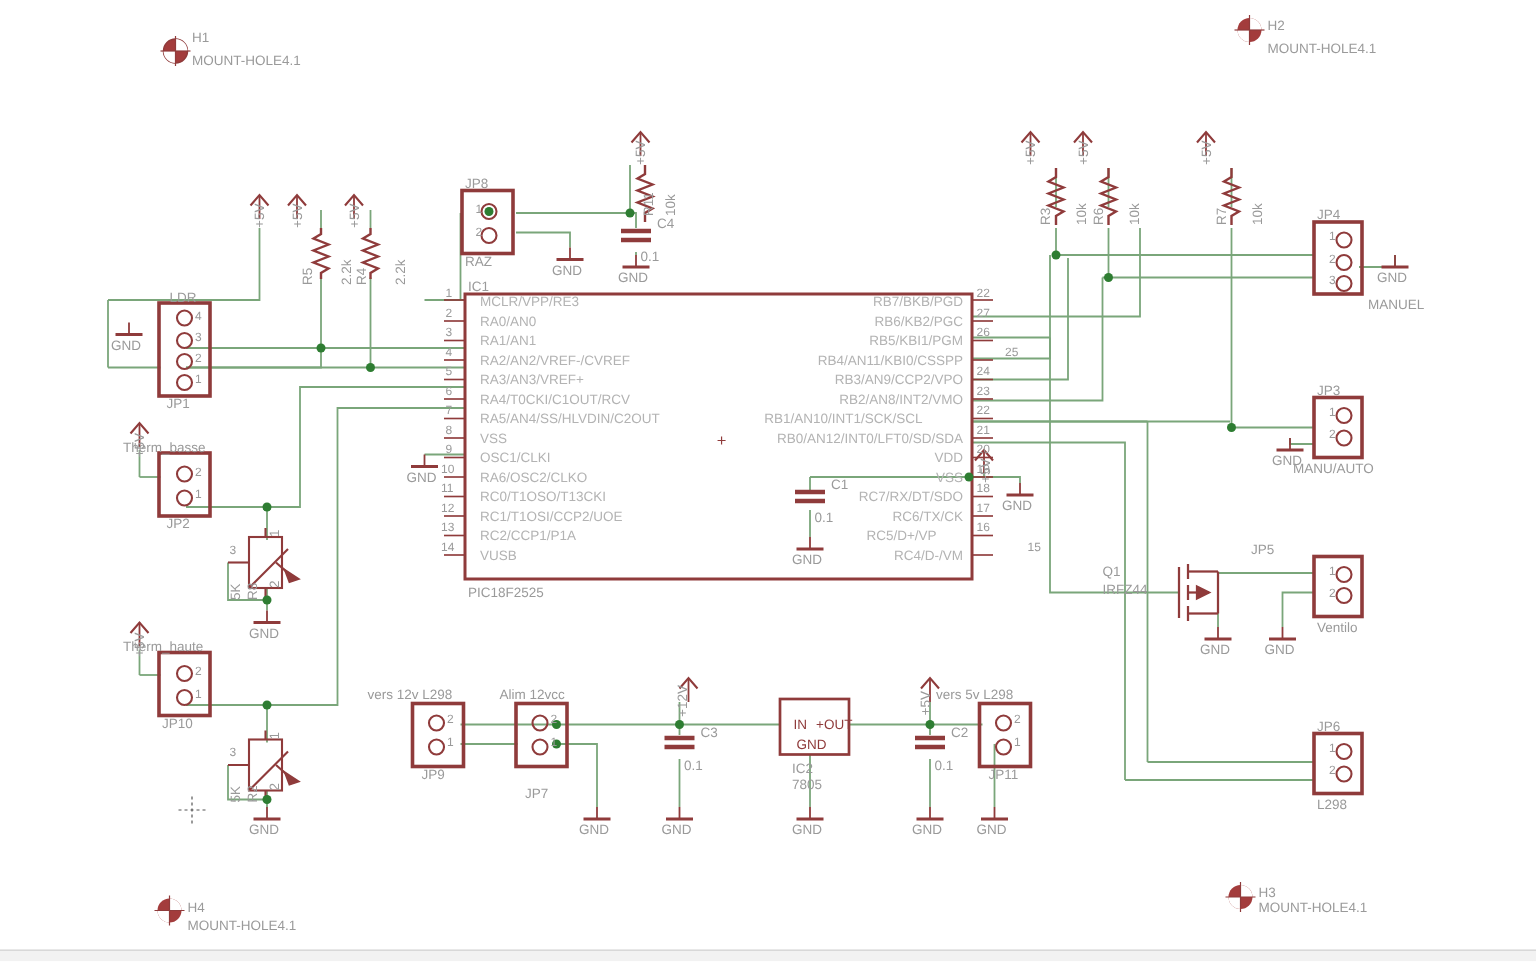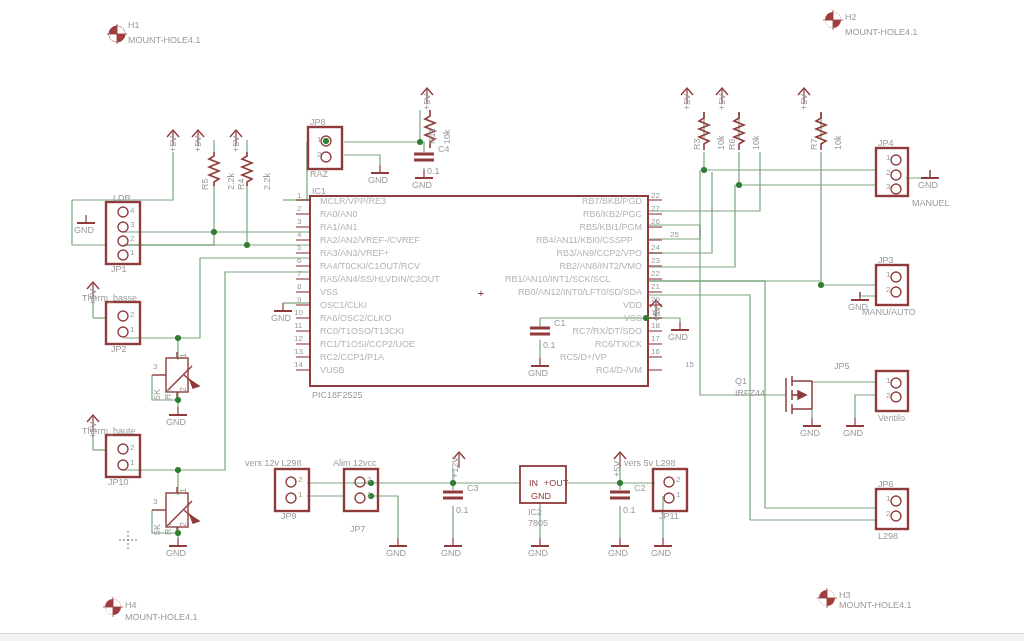--- a/index.html
+++ b/index.html
@@ -491,30 +491,30 @@
 <div class="lbl pin" style="left:297px;top:295px">9</div>
 <div class="lbl pin" style="left:294px;top:308px">10</div>
 <div class="lbl pin" style="left:294px;top:321px">11</div>
 <div class="lbl pin" style="left:294px;top:334px">12</div>
 <div class="lbl pin" style="left:294px;top:347px">13</div>
 <div class="lbl pin" style="left:294px;top:360px">14</div>
 
 <div class="lbl icpin" style="left:560px;top:196px;width:82px;text-align:right">RB7/BKB/PGD</div>
 <div class="lbl icpin" style="left:560px;top:209px;width:82px;text-align:right">RB6/KB2/PGC</div>
 <div class="lbl icpin" style="left:560px;top:222px;width:82px;text-align:right">RB5/KBI1/PGM</div>
-<div class="lbl icpin" style="left:536px;top:235px;width:122px;">RB4/AN11/KBI0/CSSPP</div>
+<div class="lbl icpin" style="left:520px;top:235px;width:122px;text-align:right">RB4/AN11/KBI0/CSSPP</div>
 <div class="lbl icpin" style="left:520px;top:248px;width:122px;text-align:right">RB3/AN9/CCP2/VPO</div>
 <div class="lbl icpin" style="left:520px;top:261px;width:122px;text-align:right">RB2/AN8/INT2/VMO</div>
-<div class="lbl icpin" style="left:505px;top:274px;width:137px;">RB1/AN10/INT1/SCK/SCL</div>
+<div class="lbl icpin" style="left:478px;top:274px;width:137px;text-align:right">RB1/AN10/INT1/SCK/SCL</div>
 <div class="lbl icpin" style="left:485px;top:287px;width:157px;text-align:right">RB0/AN12/INT0/LFT0/SD/SDA</div>
 <div class="lbl icpin" style="left:580px;top:300px;width:62px;text-align:right">VDD</div>
 <div class="lbl icpin" style="left:580px;top:313px;width:62px;text-align:right">VSS</div>
 <div class="lbl icpin" style="left:560px;top:326px;width:82px;text-align:right">RC7/RX/DT/SDO</div>
 <div class="lbl icpin" style="left:560px;top:339px;width:82px;text-align:right">RC6/TX/CK</div>
-<div class="lbl icpin" style="left:560px;top:352px;width:82px;text-align:left">RC5/D+/VP</div>
+<div class="lbl icpin" style="left:560px;top:352px;width:82px;text-align:center">RC5/D+/VP</div>
 <div class="lbl icpin" style="left:560px;top:365px;width:82px;text-align:right">RC4/D-/VM</div>
 
 <div class="lbl pin" style="left:651px;top:191px">22</div>
 <div class="lbl pin" style="left:651px;top:204px">27</div>
 <div class="lbl pin" style="left:651px;top:217px">26</div>
 <div class="lbl pin" style="left:670px;top:230px">25</div>
 <div class="lbl pin" style="left:651px;top:243px">24</div>
 <div class="lbl pin" style="left:651px;top:256px">23</div>
 <div class="lbl pin" style="left:651px;top:269px">22</div>
 <div class="lbl pin" style="left:651px;top:282px">21</div>

